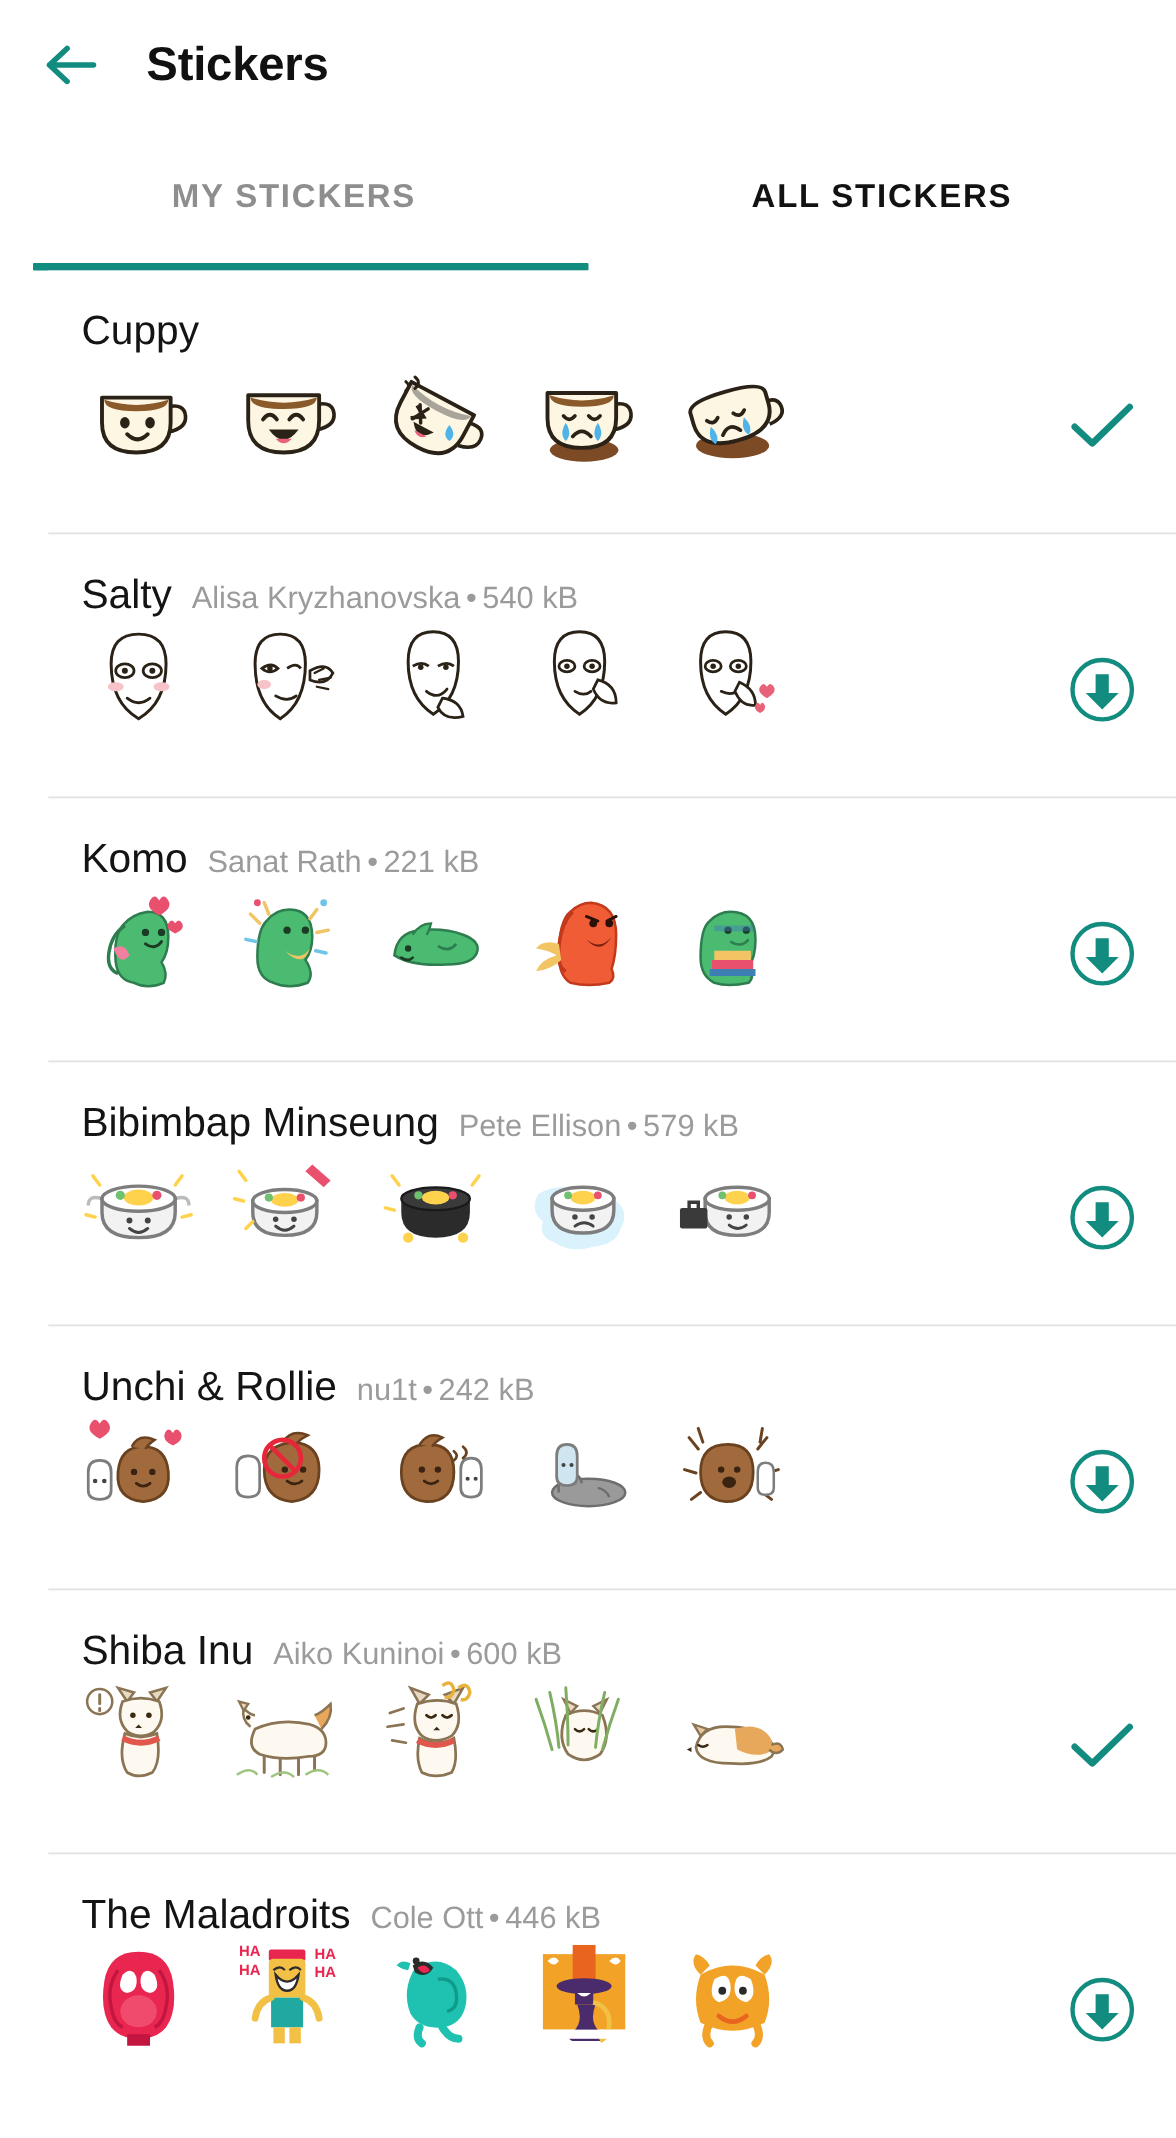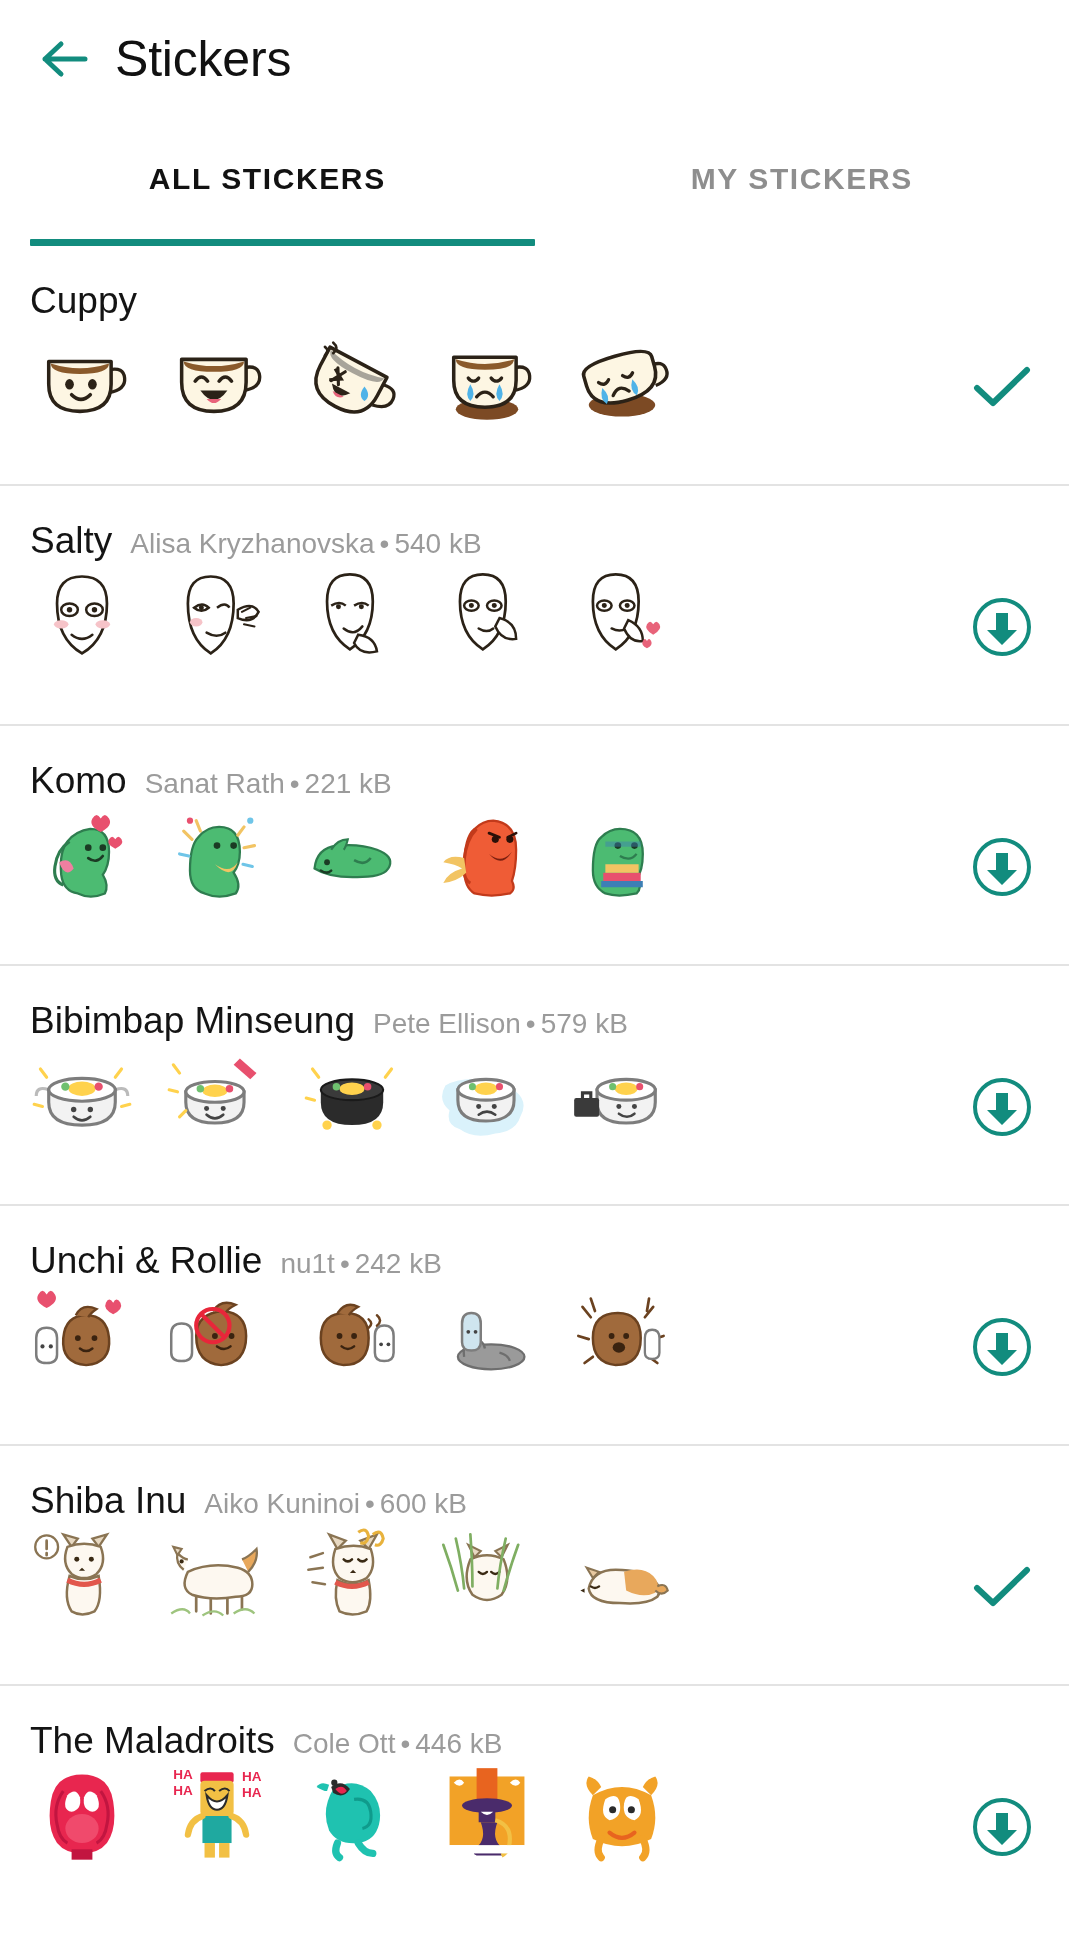--- a/index.html
+++ b/index.html
@@ -29,25 +29,25 @@
     width: 72px;
     height: 72px;
     display: flex;
     align-items: center;
     justify-content: center;
     flex: none;
     cursor: pointer;
   }
   .back-btn svg { display: block; }
   .appbar-title {
-    font-size: 50px;
-    font-weight: normal;
+    font-size: 43px;
+    font-weight: bold;
     color: #111111;
     letter-spacing: -0.2px;
-    margin-left: 15px;
+    margin-left: 33px;
     line-height: 1;
     white-space: nowrap;
   }
 
   
   .tabbar {
     position: relative;
     height: 128px;
     display: flex;
     background: #ffffff;
@@ -70,21 +70,21 @@
     position: absolute;
     left: 30px;
     bottom: 0;
     width: 505px;
     height: 7px;
     background: #128C7E;
     border-radius: 1px;
   }
 
   
-  .packs { background: #ffffff; }
+  .packs { background: #ffffff; padding-left: 44px; }
   .pack {
     position: relative;
     height: 240px;
     padding: 0 0 0 30px;
     background: #ffffff;
     border-bottom: 2px solid #e3e3e3;
     cursor: pointer;
   }
   .pack:last-child { border-bottom: none; }
 
@@ -151,22 +151,22 @@
       <span>
         <svg width="50" height="42" viewBox="0 0 50 42">
           <path d="M6 21 L22 6 M6 21 L22 36 M6 21 L46 21" fill="none" stroke="#128C7E" stroke-width="5" stroke-linecap="round" stroke-linejoin="round"></path>
         </svg>
       </span>
     </div>
     <div class="appbar-title">Stickers</div>
   </div>
 
   <div class="tabbar">
+    <div class="tab inactive">MY STICKERS</div>
     <div class="tab active">ALL STICKERS</div>
-    <div class="tab inactive">MY STICKERS</div>
     <div class="tab-indicator"></div>
   </div>
 
   <div class="packs">
 
     <div class="pack">
       <div class="pack-head">
         <span class="pack-name">Cuppy</span>
       </div>
       <div class="sticker-strip">

